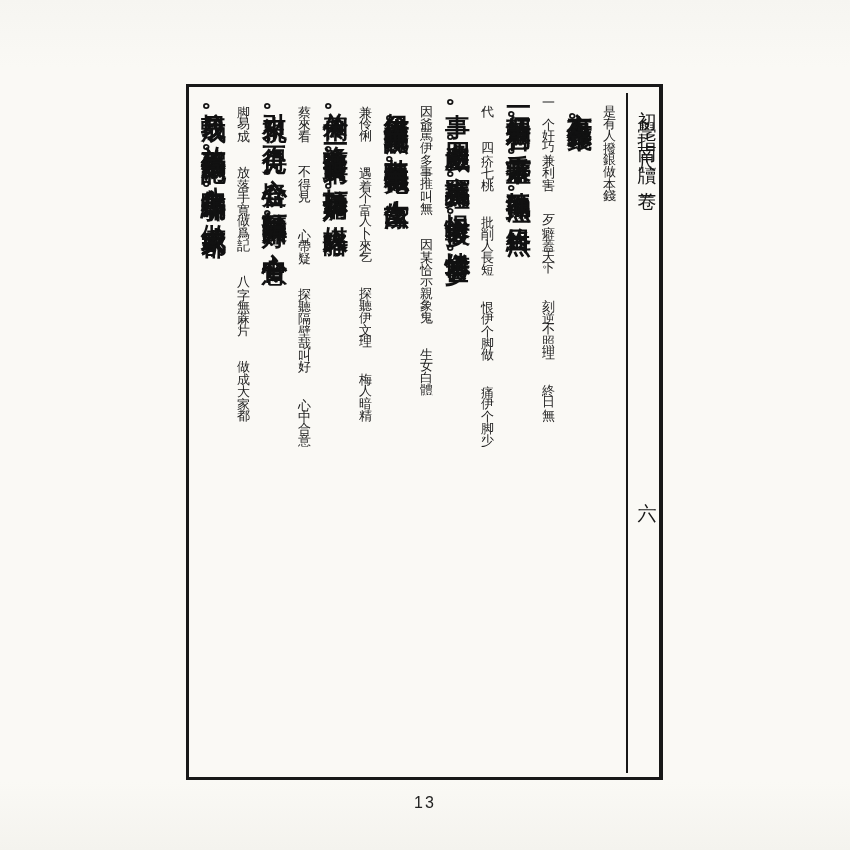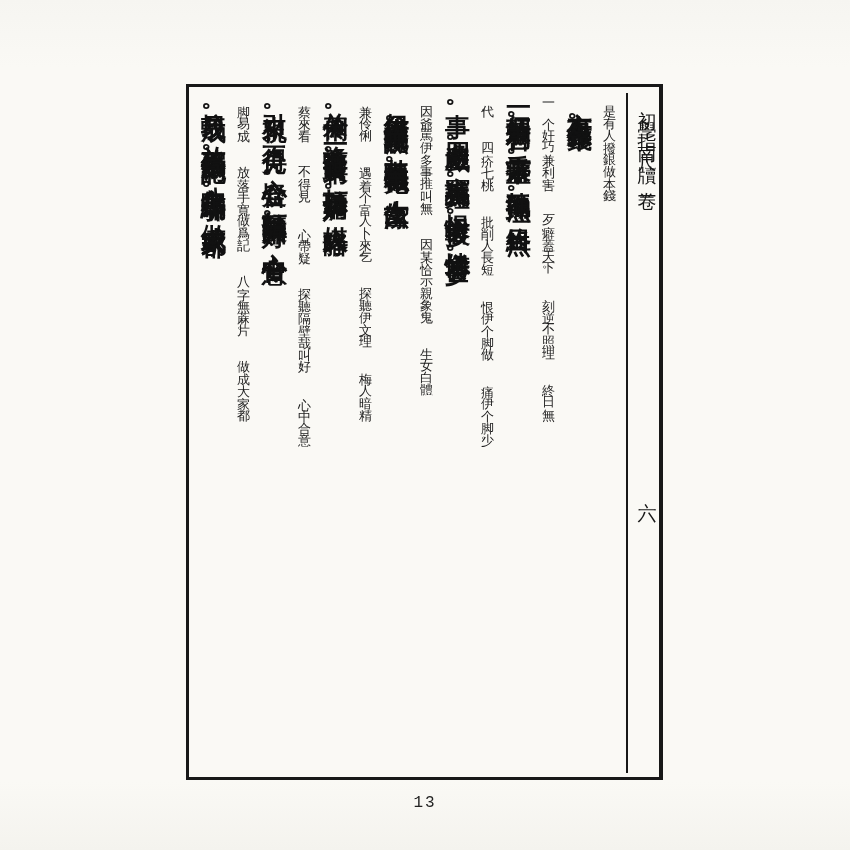--- a/index.html
+++ b/index.html
@@ -61,21 +61,21 @@
     font-weight:bold;
     letter-spacing:2px;
     line-height:36px;
     margin-left:3px;
     white-space:nowrap;
     color:#111;
   }
   #page-number{
     position:absolute;left:0;top:794px;width:850px;
     text-align:center;
-    font-family:Liberation Mono, monospace;
+    font-family:Liberation Sans, sans-serif;
     font-size:16px;letter-spacing:2px;color:#222;
   }
 </style>
 </head>
 <body>
 
 <div id="scan-page">
   <div id="text-frame">
     <div id="frame-inner">
 

